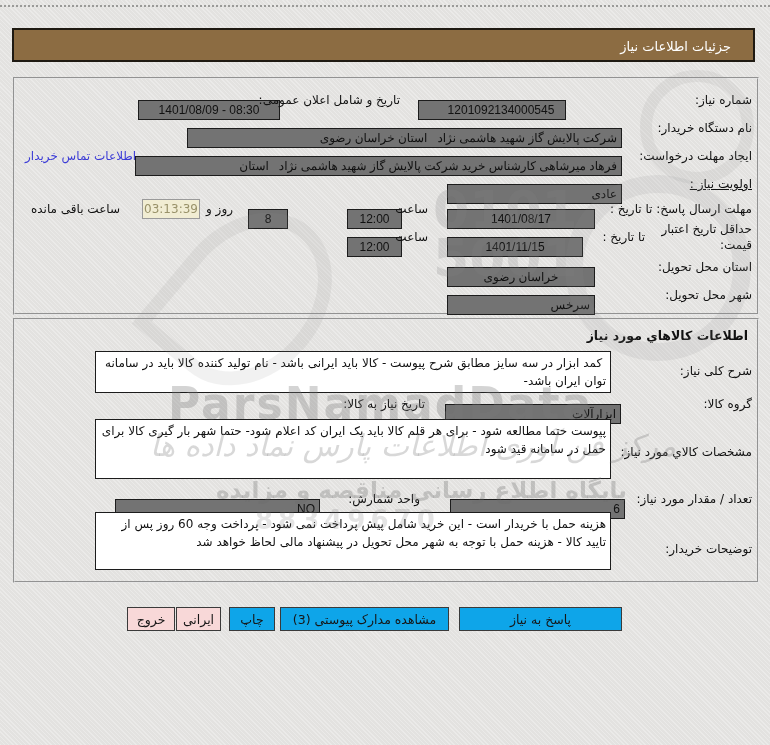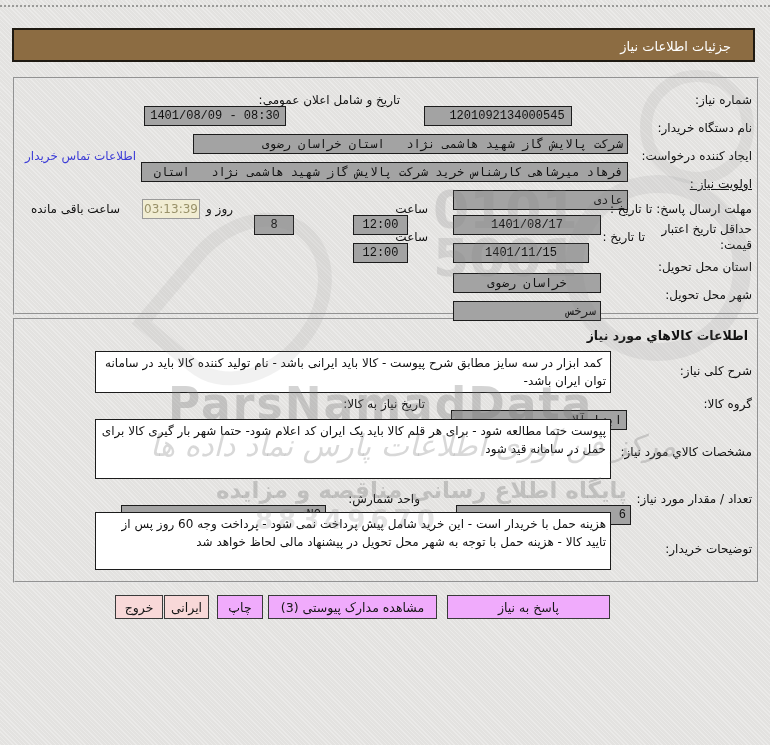--- a/index.html
+++ b/index.html
@@ -17,43 +17,43 @@
     color:#fff;font-size:13px;direction:rtl;text-align:right;
     line-height:34px;padding-left:0;box-sizing:border-box;padding-right:22px;
   }
   .groupbox{position:absolute;border:2px groove #e6e6e6;background:transparent;}
   #box1{left:13px;top:77px;width:742px;height:234px;}
   #box2{left:13px;top:318px;width:742px;height:261px;}
   .lbl{position:absolute;font-size:12px;color:#111;white-space:nowrap;direction:rtl;z-index:3;}
   .lbl.wrap{white-space:normal;text-align:right;line-height:1.35;}
   .heading{position:absolute;font-size:12.5px;font-weight:bold;color:#111;direction:rtl;z-index:3;}
   .inp{
-    position:absolute;background:#a3a3a3;border:1px solid #1c1c1c;height:20px;
-    font-size:12px;font-family:Liberation Mono, monospace;color:#111;box-sizing:border-box;
-    padding:0 4px;margin:16px;z-index:2;
+    position:absolute;background:#737373;border:1px solid #1c1c1c;height:20px;
+    font-size:12px;font-family:Liberation Sans, sans-serif;color:#111;box-sizing:border-box;
+    padding:0 4px;margin:10px;z-index:2;
   }
   .inp.center{text-align:center;direction:ltr;}
   .inp.rtl{direction:rtl;text-align:right;}
   .ta{
     position:absolute;background:#fff;border:1px solid #1c1c1c;resize:none;
     font-size:12px;font-family:inherit;color:#111;direction:rtl;text-align:right;
     padding:2px 4px;line-height:1.5;overflow:hidden;box-sizing:border-box;margin:0;z-index:2;
   }
   .timer{
     position:absolute;background:#f1edd3;border:1px solid #9a9a9a;height:20px;
     box-sizing:border-box;font-size:12px;color:#99926a;text-align:center;
     line-height:18px;direction:ltr;z-index:2;
   }
   .link{position:absolute;font-size:12px;color:#3b3bd6;direction:rtl;white-space:nowrap;cursor:pointer;z-index:3;}
   .btn{
     position:absolute;top:595px;height:24px;border:1px solid #3a3a3a;
     font-size:12.5px;font-family:inherit;color:#161616;cursor:pointer;
-    padding:0;margin:0;direction:rtl;z-index:3;
+    padding:0;margin:12px;direction:rtl;z-index:3;
   }
-  .btn-green{background:#f0abfc;}
+  .btn-green{background:#0ea5e9;}
   .btn-pink{background:#f8d8d8;}
   
   .wm{position:absolute;pointer-events:none;z-index:5;white-space:nowrap;}
   .wm-brand{left:168px;top:378px;font-size:44px;font-weight:bold;letter-spacing:2px;color:rgba(120,120,120,.32);direction:ltr;}
   .wm-callig{left:150px;top:428px;font-size:30px;font-style:italic;font-family:"DejaVu Serif",serif;color:rgba(105,105,105,.26);direction:rtl;}
   .wm-line2{left:216px;top:477px;font-size:23px;font-weight:bold;color:rgba(105,105,105,.30);direction:rtl;}
   .wm-phone{left:255px;top:505px;font-size:26px;font-weight:bold;letter-spacing:5px;color:rgba(120,120,120,.20);direction:ltr;}
   .wm-num1{left:433px;top:180px;font-size:52px;font-weight:bold;color:rgba(130,130,130,.22);direction:ltr;}
   .wm-num2{left:433px;top:228px;font-size:52px;font-weight:bold;color:rgba(130,130,130,.20);direction:ltr;}
   .wm-circle1{left:565px;top:175px;width:150px;height:150px;border:18px solid rgba(140,140,140,.13);border-radius:50%;}
@@ -70,21 +70,21 @@
 <div id="box1" class="groupbox"></div>
 
 <div class="lbl" style="right:18px;top:93px;">شماره نیاز:</div>
 <input class="inp center" style="left: 408px; top: 90px; width: 148px; padding-left: 22px;" readonly="" value="1201092134000545">
 <div class="lbl" style="right:370px;top:93px;">تاریخ و شامل اعلان عمومی:</div>
 <input class="inp center" style="left: 128px; top: 90px; width: 142px;" readonly="" value="1401/08/09 - 08:30">
 
 <div class="lbl" style="right:18px;top:121px;">نام دستگاه خریدار:</div>
 <input class="inp rtl" style="left: 177px; top: 118px; width: 435px;" readonly="" value="شرکت پالایش گاز شهید هاشمی نژاد   استان خراسان رضوی">
 
-<div class="lbl" style="right:18px;top:149px;">ایجاد کننده درخواست:</div>
+<div class="lbl" style="right:18px;top:149px;">ایجاد مهلت درخواست:</div>
 <input class="inp rtl" style="left: 125px; top: 146px; width: 487px;" readonly="" value="فرهاد میرشاهی کارشناس خرید شرکت پالایش گاز شهید هاشمی نژاد   استان">
 <span class="link" style="left:25px;top:149px;">اطلاعات تماس خریدار</span>
 
 <div class="lbl" style="right:18px;top:177px;text-decoration:underline;">اولویت نیاز :</div>
 <input class="inp rtl" style="left: 437px; top: 174px; width: 175px;" readonly="" value="عادی">
 
 <div class="lbl" style="right:18px;top:202px;">مهلت ارسال پاسخ: تا تاریخ :</div>
 <input class="inp center" style="left: 437px; top: 199px; width: 148px;" readonly="" value="1401/08/17">
 <div class="lbl" style="right:342px;top:202px;">ساعت</div>
 <input class="inp center" style="left: 337px; top: 199px; width: 55px;" readonly="" value="12:00">

